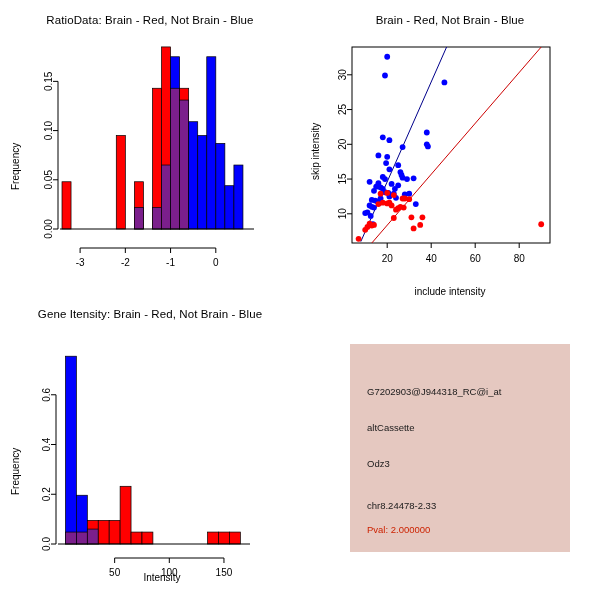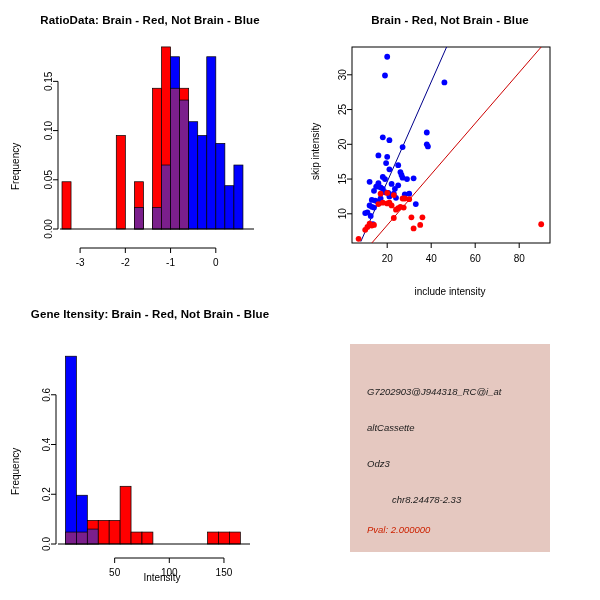--- a/index.html
+++ b/index.html
@@ -28,21 +28,21 @@
   #panel-scatter      { left: 300px; top: 0; }
   #panel-gene-hist    { left: 0;   top: 300px; }
   #panel-info         { left: 300px; top: 300px; }
 
   .panel-title {
     position: absolute;
     left: 0;
     right: 0;
     text-align: center;
     font-size: 11.5px;
-    font-weight: bold;
+    font-weight: normal;
     color: #000000;
     letter-spacing: 0.1px;
     white-space: nowrap;
   }
   .axis-title {
     position: absolute;
     font-size: 10px;
     color: #000000;
     white-space: nowrap;
   }
@@ -62,24 +62,23 @@
     font-family: "Liberation Sans", sans-serif;
     fill: #000000;
   }
   .tick-label { font-size: 10px; }
 
   
   #info-box {
     position: absolute;
     left: 50px;
     top: 44px;
-    width: 200px;
+    width: 220px;
     height: 208px;
     background: #E5C8C0;
-    font-style: italic;
   }
   .info-line {
     position: absolute;
     left: 17px;
     font-size: 9.5px;
     color: #1a1a1a;
     white-space: nowrap;
   }
   .info-line.pval { color: #cc2200; }
 </style>
@@ -289,18 +288,18 @@
         <line x1="223.95348837209303" y1="258" x2="223.95348837209303" y2="263" stroke="#000" stroke-width="1"></line>
         <text x="223.95348837209303" y="276" class="tick-label" text-anchor="middle">150</text>
       </svg>
   </div>
 
   <div class="panel" id="panel-info">
     <div id="info-box" style="background: rgb(229, 200, 192);">
       <div class="info-line" style="top:42px;">G7202903@J944318_RC@i_at</div>
       <div class="info-line" style="top:78px;">altCassette</div>
       <div class="info-line" style="top:114px;">Odz3</div>
-      <div class="info-line" style="top:150px;margin-left:25px;">chr8.24478-2.33</div>
+      <div class="info-line" style="top:156px;">chr8.24478-2.33</div>
       <div class="info-line pval" style="top:180px;text-align:center;">Pval: 2.000000</div>
     </div>
   </div>
 
 </div>
 
 </body></html>

